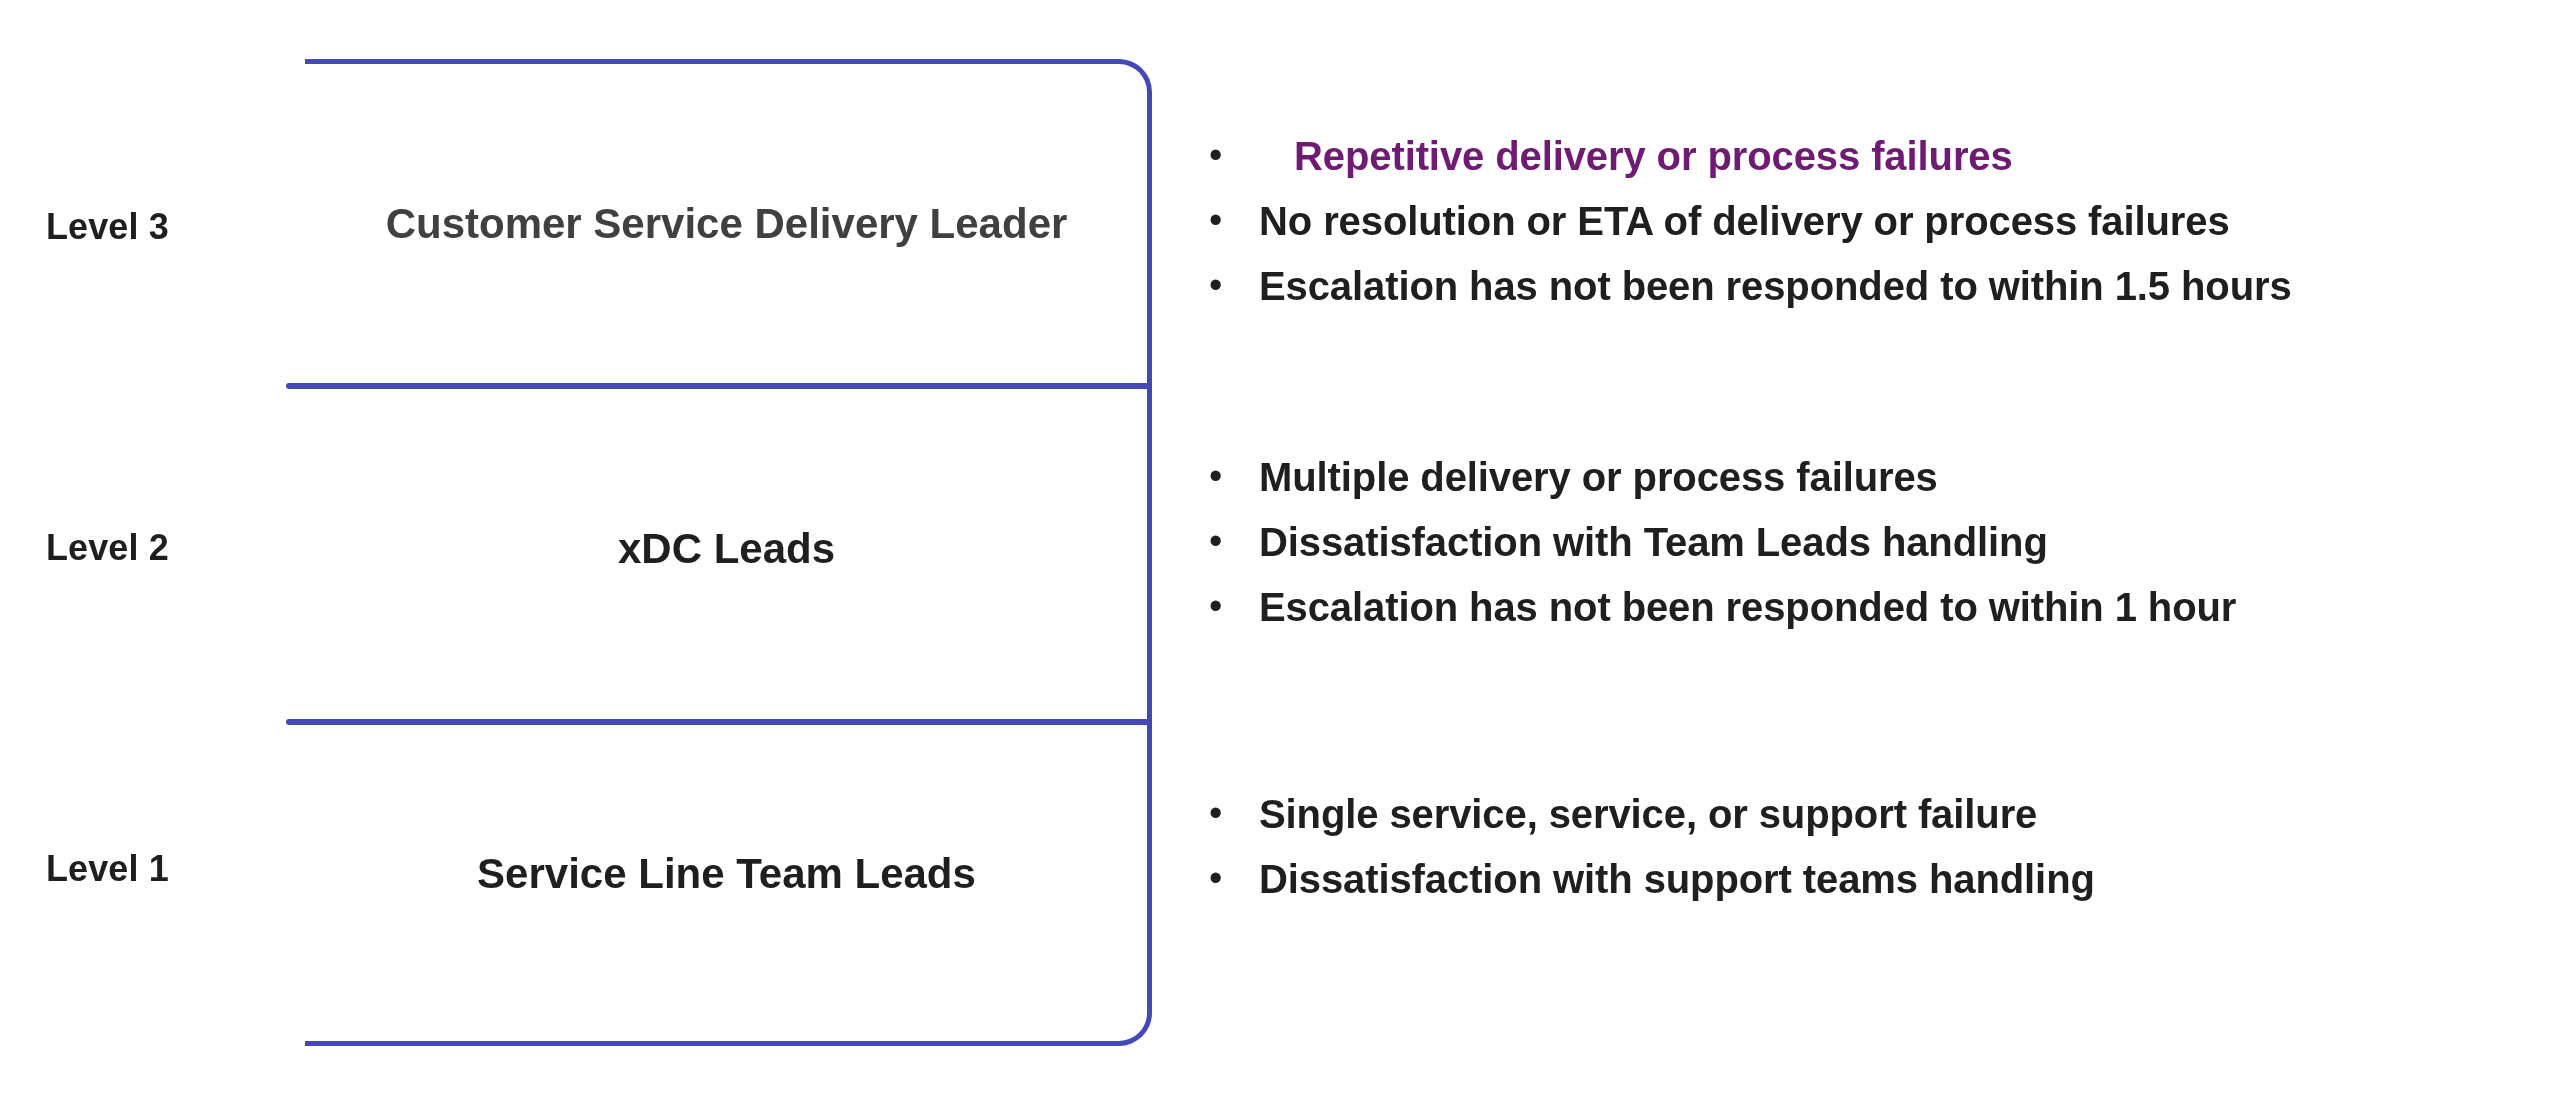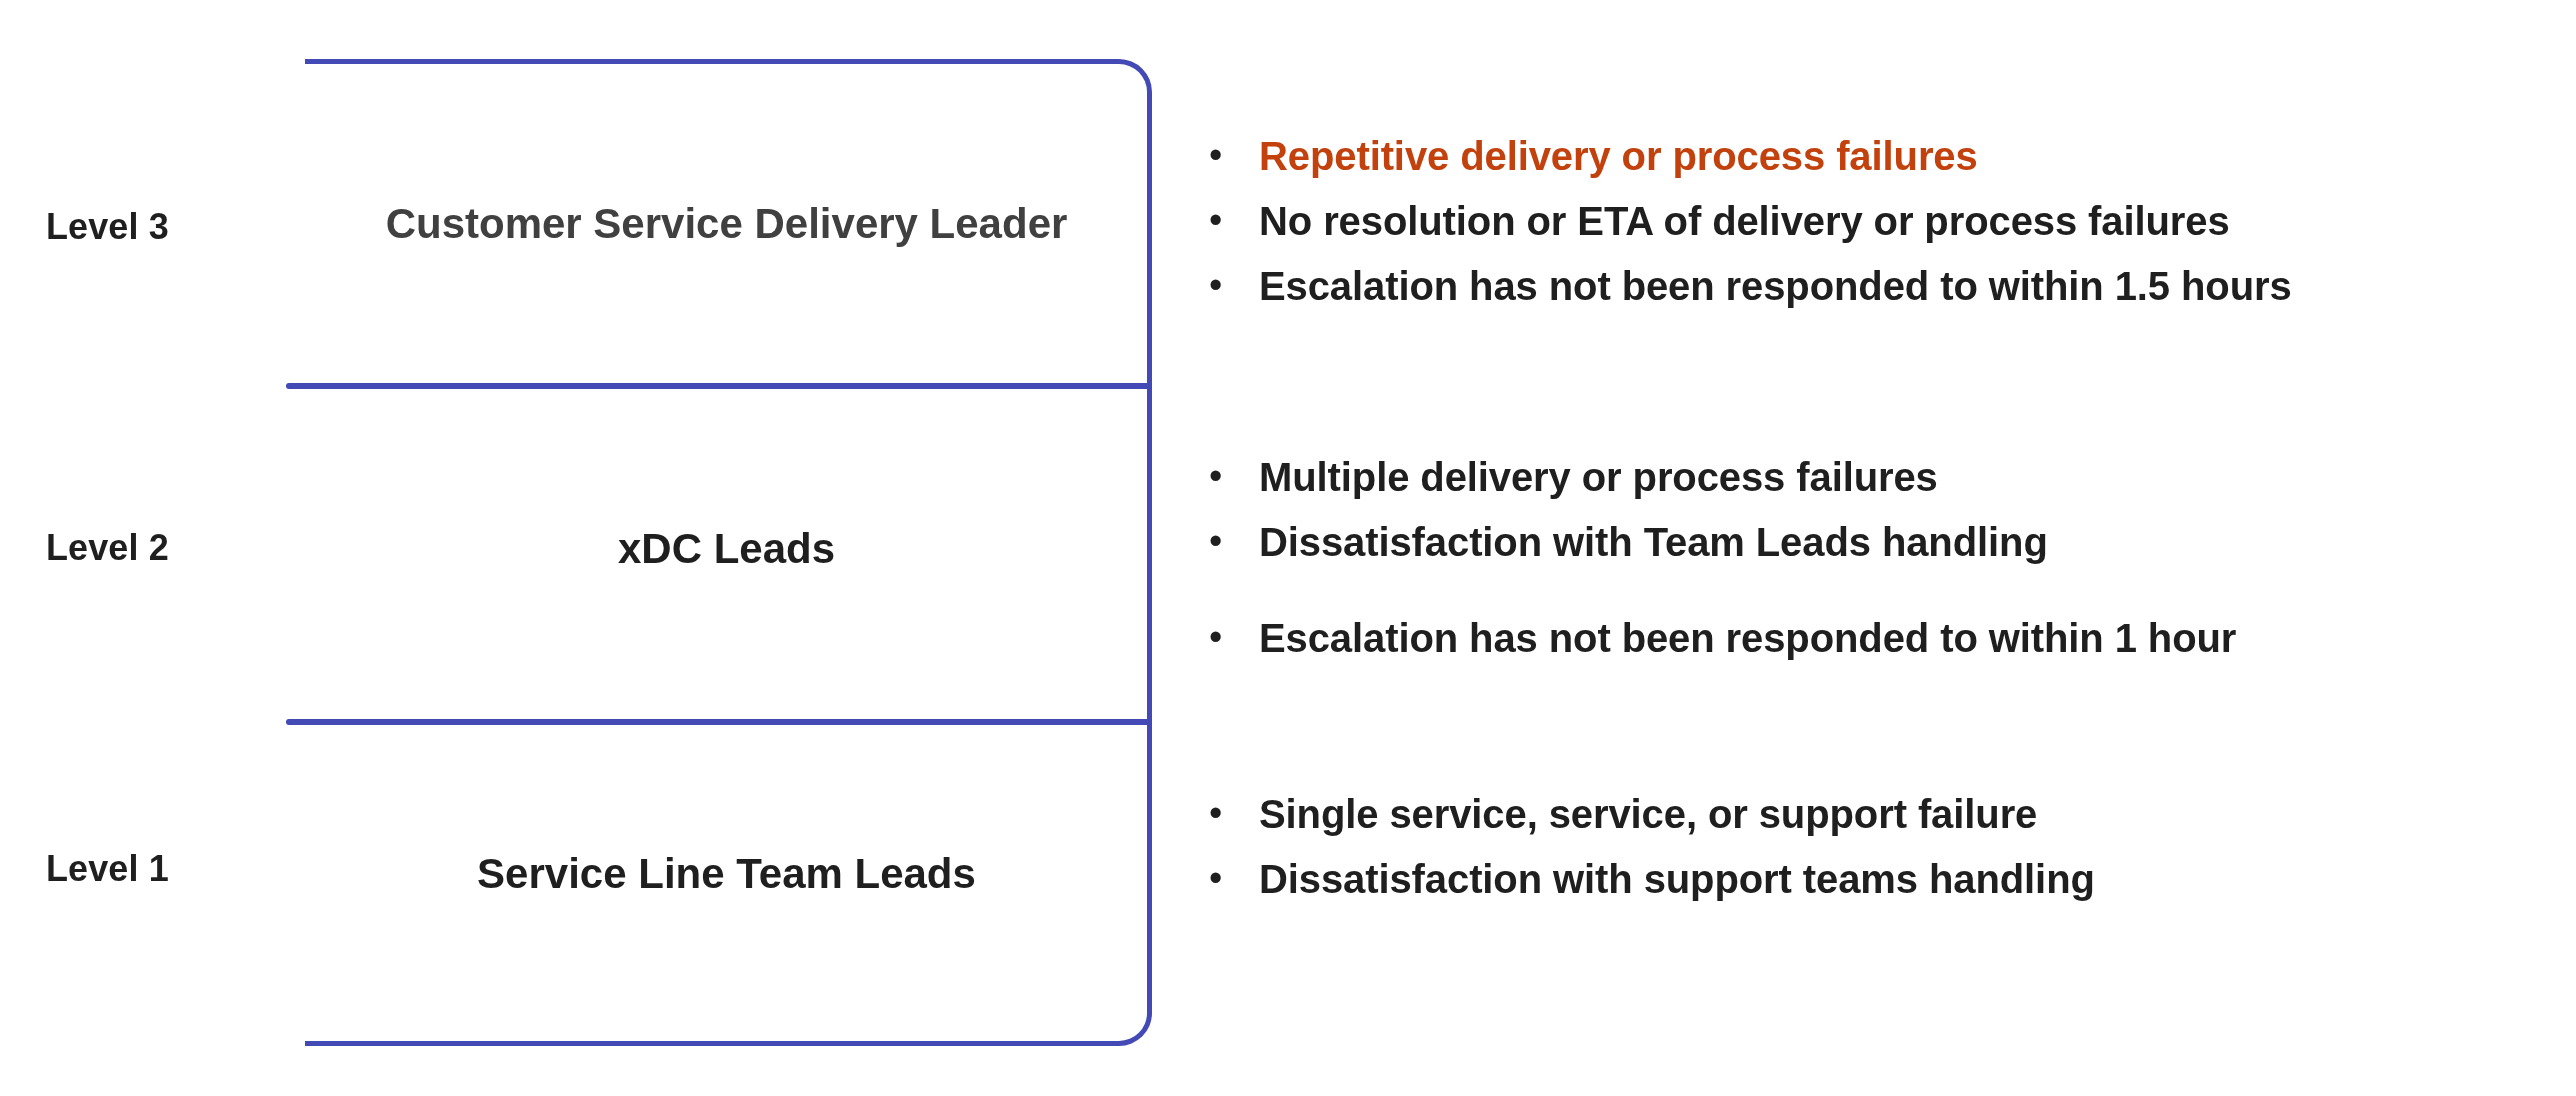--- a/index.html
+++ b/index.html
@@ -131,21 +131,21 @@
   <div class="divider d1" style="background: rgb(67, 73, 181);"></div>
   <div class="divider d2" style="background: rgb(67, 73, 181);"></div>
 
   <div class="band-title t3" style="color: #404040;">Customer Service Delivery Leader</div>
   <div class="band-title t1" style="color: rgb(31, 31, 31);">Service Line Team Leads</div>
   <div class="band-title t2" style="color: rgb(31, 31, 31);">xDC Leads</div>
 
   <div class="bullet-group g3">
     <div class="bullet-row">
       <span class="bullet-dot" style="color: rgb(31, 31, 31);">•</span>
-      <span class="bullet-text" style="color: #c2410c;">Repetitive delivery or process failures</span>
+      <span class="bullet-text" style="color: #701a75; margin-left: 35px;">Repetitive delivery or process failures</span>
     </div>
     <div class="bullet-row">
       <span class="bullet-dot" style="color: rgb(31, 31, 31);">•</span>
       <span class="bullet-text" style="color: rgb(31, 31, 31);">No resolution or ETA of delivery or process failures</span>
     </div>
     <div class="bullet-row">
       <span class="bullet-dot" style="color: rgb(31, 31, 31);">•</span>
       <span class="bullet-text" style="color: rgb(31, 31, 31);">Escalation has not been responded to within 1.5 hours</span>
     </div>
   </div>
@@ -154,21 +154,21 @@
     <div class="bullet-row">
       <span class="bullet-dot" style="color: rgb(31, 31, 31);">•</span>
       <span class="bullet-text" style="color: rgb(31, 31, 31);">Multiple delivery or process failures</span>
     </div>
     <div class="bullet-row">
       <span class="bullet-dot" style="color: rgb(31, 31, 31);">•</span>
       <span class="bullet-text" style="color: rgb(31, 31, 31);">Dissatisfaction with Team Leads handling</span>
     </div>
     <div class="bullet-row">
       <span class="bullet-dot" style="color: rgb(31, 31, 31);">•</span>
-      <span class="bullet-text" style="color: rgb(31, 31, 31); margin-top: 31px;">Escalation has not been responded to within 1 hour</span>
+      <span class="bullet-text" style="color: rgb(31, 31, 31);">Escalation has not been responded to within 1 hour</span>
     </div>
   </div>
 
   <div class="bullet-group g1">
     <div class="bullet-row">
       <span class="bullet-dot" style="color: rgb(31, 31, 31);">•</span>
       <span class="bullet-text" style="color: rgb(31, 31, 31);">Single service, service, or support failure</span>
     </div>
     <div class="bullet-row">
       <span class="bullet-dot" style="color: rgb(31, 31, 31);">•</span>

